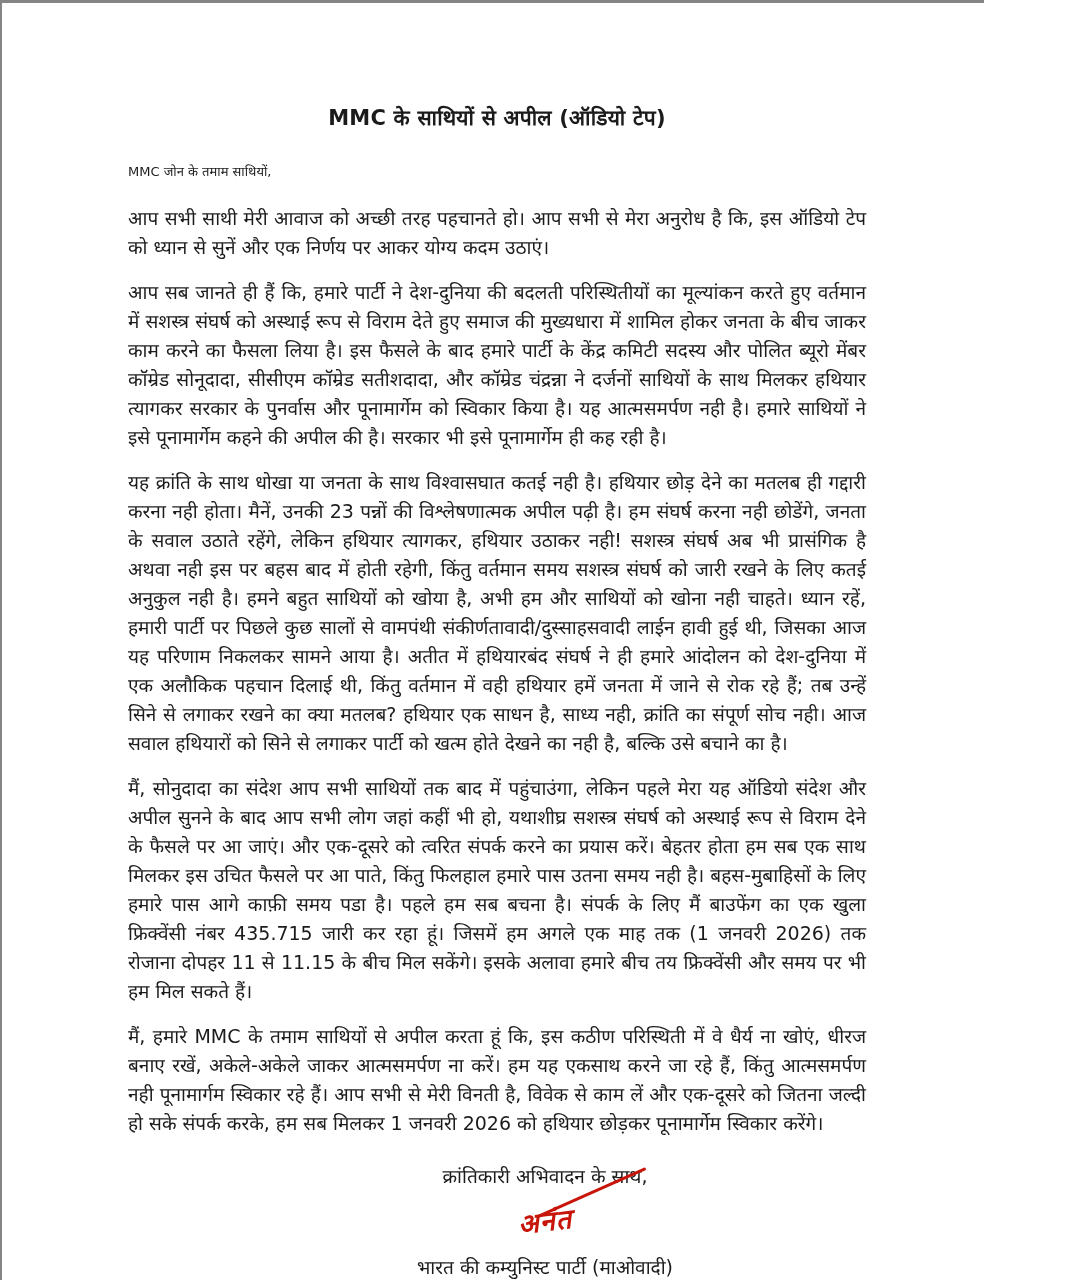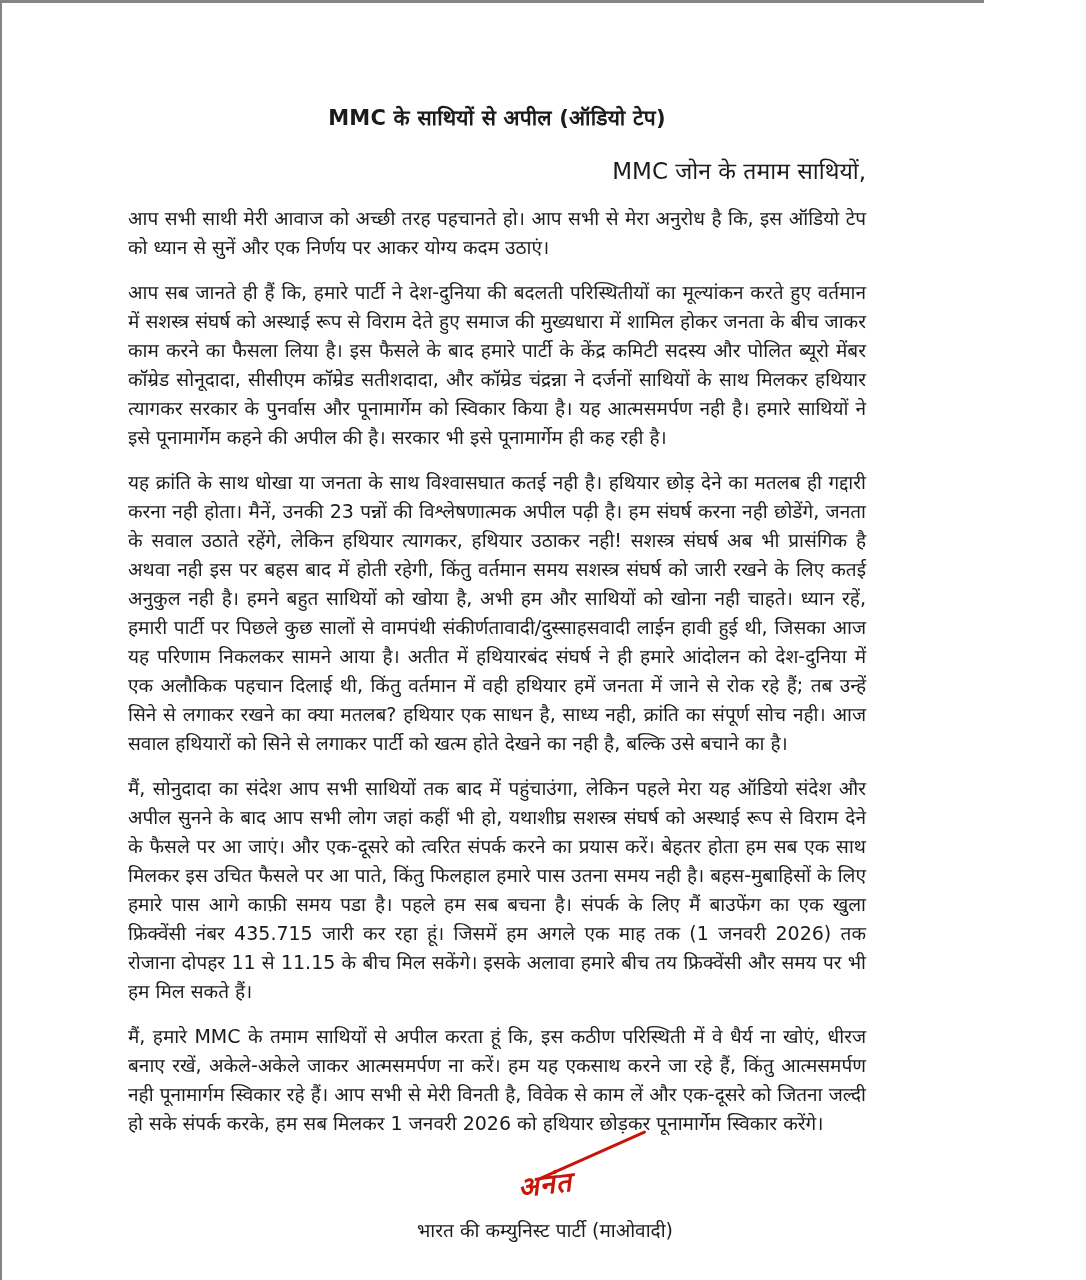--- a/index.html
+++ b/index.html
@@ -27,23 +27,22 @@
   .doc-title{
     margin:0 0 24px 0;
     text-align:center;
     font-size:21px;
     font-weight:bold;
     line-height:30px;
     letter-spacing:0.2px;
   }
   .salutation{
     margin:0 0 18px 0;
-    font-size:23px;
+    font-size:13px;
     line-height:29px;
-    text-align:right;
   }
   .para{
     margin:8px 0 16px 0;
     font-size:19px;
     line-height:29px;
     text-align:justify;
     text-justify:inter-word;
   }
   .closing{
     width:330px;
@@ -97,20 +96,21 @@
 
     <p class="para">आप सब जानते ही हैं कि, हमारे पार्टी ने देश-दुनिया की बदलती परिस्थितीयों का मूल्यांकन करते हुए वर्तमान में सशस्त्र संघर्ष को अस्थाई रूप से विराम देते हुए समाज की मुख्यधारा में शामिल होकर जनता के बीच जाकर काम करने का फैसला लिया है। इस फैसले के बाद हमारे पार्टी के केंद्र कमिटी सदस्य और पोलित ब्यूरो मेंबर कॉम्रेड सोनूदादा, सीसीएम कॉम्रेड सतीशदादा, और कॉम्रेड चंद्रन्ना ने दर्जनों साथियों के साथ मिलकर हथियार त्यागकर सरकार के पुनर्वास और पूनामार्गेम को स्विकार किया है। यह आत्मसमर्पण नही है। हमारे साथियों ने इसे पूनामार्गेम कहने की अपील की है। सरकार भी इसे पूनामार्गेम ही कह रही है।</p>
 
     <p class="para">यह क्रांति के साथ धोखा या जनता के साथ विश्वासघात कतई नही है। हथियार छोड़ देने का मतलब ही गद्दारी करना नही होता। मैनें, उनकी 23 पन्नों की विश्लेषणात्मक अपील पढ़ी है। हम संघर्ष करना नही छोडेंगे, जनता के सवाल उठाते रहेंगे, लेकिन हथियार त्यागकर, हथियार उठाकर नही! सशस्त्र संघर्ष अब भी प्रासंगिक है अथवा नही इस पर बहस बाद में होती रहेगी, किंतु वर्तमान समय सशस्त्र संघर्ष को जारी रखने के लिए कतई अनुकुल नही है। हमने बहुत साथियों को खोया है, अभी हम और साथियों को खोना नही चाहते। ध्यान रहें, हमारी पार्टी पर पिछले कुछ सालों से वामपंथी संकीर्णतावादी/दुस्साहसवादी लाईन हावी हुई थी, जिसका आज यह परिणाम निकलकर सामने आया है। अतीत में हथियारबंद संघर्ष ने ही हमारे आंदोलन को देश-दुनिया में एक अलौकिक पहचान दिलाई थी, किंतु वर्तमान में वही हथियार हमें जनता में जाने से रोक रहे हैं; तब उन्हें सिने से लगाकर रखने का क्या मतलब? हथियार एक साधन है, साध्य नही, क्रांति का संपूर्ण सोच नही। आज सवाल हथियारों को सिने से लगाकर पार्टी को खत्म होते देखने का नही है, बल्कि उसे बचाने का है।</p>
 
     <p class="para">मैं, सोनुदादा का संदेश आप सभी साथियों तक बाद में पहुंचाउंगा, लेकिन पहले मेरा यह ऑडियो संदेश और अपील सुनने के बाद आप सभी लोग जहां कहीं भी हो, यथाशीघ्र सशस्त्र संघर्ष को अस्थाई रूप से विराम देने के फैसले पर आ जाएं। और एक-दूसरे को त्वरित संपर्क करने का प्रयास करें। बेहतर होता हम सब एक साथ मिलकर इस उचित फैसले पर आ पाते, किंतु फिलहाल हमारे पास उतना समय नही है। बहस-मुबाहिसों के लिए हमारे पास आगे काफ़ी समय पडा है। पहले हम सब बचना है। संपर्क के लिए मैं बाउफेंग का एक खुला फ्रिक्वेंसी नंबर 435.715 जारी कर रहा हूं। जिसमें हम अगले एक माह तक (1 जनवरी 2026) तक रोजाना दोपहर 11 से 11.15 के बीच मिल सकेंगे। इसके अलावा हमारे बीच तय फ्रिक्वेंसी और समय पर भी हम मिल सकते हैं।</p>
 
     <p class="para">मैं, हमारे MMC के तमाम साथियों से अपील करता हूं कि, इस कठीण परिस्थिती में वे धैर्य ना खोएं, धीरज बनाए रखें, अकेले-अकेले जाकर आत्मसमर्पण ना करें। हम यह एकसाथ करने जा रहे हैं, किंतु आत्मसमर्पण नही पूनामार्गम स्विकार रहे हैं। आप सभी से मेरी विनती है, विवेक से काम लें और एक-दूसरे को जितना जल्दी हो सके संपर्क करके, हम सब मिलकर 1 जनवरी 2026 को हथियार छोड़कर पूनामार्गेम स्विकार करेंगे।</p>
 
     <div class="closing">
+      <div class="closing-greeting">क्रांतिकारी अभिवादन के साथ,</div>
 
       <div class="signature-wrap">
         <span class="sig-stroke"></span>
         <span class="sig-text">अनंत</span>
       </div>
 
 
 
       <div class="closing-party">भारत की कम्युनिस्ट पार्टी (माओवादी)</div>
     </div>

